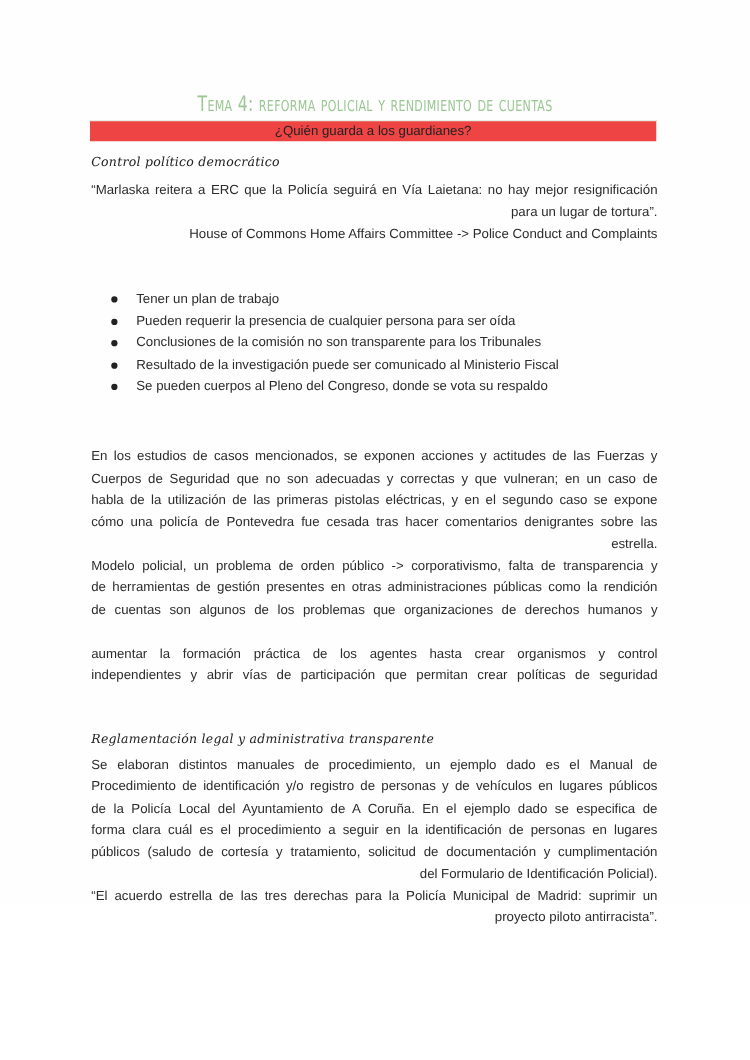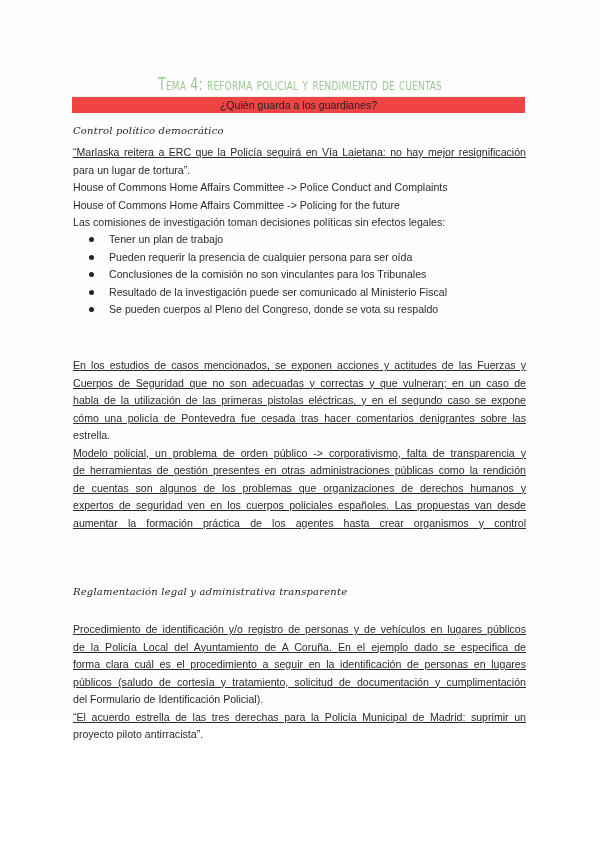--- a/index.html
+++ b/index.html
@@ -9,77 +9,76 @@
   .title { position: absolute; left: 0; width: 600px; top: 74px; text-align: center;
            font-family: "DejaVu Sans Condensed", "DejaVu Sans", sans-serif;
            font-variant: small-caps; font-size: 17px; letter-spacing: 0.3px;
            color: #9bc793; font-weight: normal; transform: scaleX(0.82); transform-origin: center; }
   .banner { position: absolute; left: 72px; top: 96px; width: 453px; height: 16px;
             background: #ef4444; border-top: 1px solid #e6efe3; }
   .banner span { display: block; text-align: center; font-size: 10.6px; line-height: 16px; color: #222; }
   .h2 { position: absolute; left: 73px; font-family: "DejaVu Serif", serif; font-style: italic;
         font-size: 10px; color: #222; letter-spacing: 0.2px; }
   .line { position: absolute; left: 73px; width: 453px; font-size: 10.6px; line-height: 17.4px;
-          white-space: nowrap; color: #2b2b2b; }
-  .just { text-align: justify; text-align-last: justify; text-decoration: underline; }
+          white-space: nowrap; color: #2b2b2b; text-align: right; }
+  .just { text-align: justify; text-align-last: justify; }
   .bullet { position: absolute; left: 89px; font-size: 10.6px; line-height: 17.4px; }
   .bullet .dot { position: absolute; left: 0; top: 6px; width: 5px; height: 5px; border-radius: 50%; background: #222; }
   .bullet .txt { position: absolute; left: 20px; white-space: nowrap; }
 </style>
 </head>
 <body>
 
 <div class="page">
 
   <div class="title">Tema 4: reforma policial y rendimiento de cuentas</div>
 
   <div class="banner">
     <span>¿Quién guarda a los guardianes?</span>
   </div>
 
   <div class="h2" style="top:125px">Control político democrático</div>
   <div class="line just" style="top:144px">“Marlaska reitera a ERC que la Policía seguirá en Vía Laietana: no hay mejor resignificación</div>
   <div class="line" style="top:161.5px">para un lugar de tortura”.</div>
   <div class="line" style="top:179px">House of Commons Home Affairs Committee -&gt; Police Conduct and Complaints</div>
-  <div class="line" style="top:196.5px">House of Commons Home Affairs Committee -&gt; Policing for the future</div>
-  <div class="line" style="top:214px">Las comisiones de investigación toman decisiones políticas sin efectos legales:</div>
 
   <div class="bullet" style="top:231px">
     <span class="dot"></span>
     <span class="txt">Tener un plan de trabajo</span>
   </div>
   <div class="bullet" style="top:248.5px">
     <span class="dot"></span>
     <span class="txt">Pueden requerir la presencia de cualquier persona para ser oída</span>
   </div>
   <div class="bullet" style="top:266px">
     <span class="dot"></span>
-    <span class="txt">Conclusiones de la comisión no son vinculantes para los Tribunales</span>
+    <span class="txt">Conclusiones de la comisión no son transparente para los Tribunales</span>
   </div>
   <div class="bullet" style="top:283.5px">
     <span class="dot"></span>
     <span class="txt">Resultado de la investigación puede ser comunicado al Ministerio Fiscal</span>
   </div>
   <div class="bullet" style="top:301px">
     <span class="dot"></span>
     <span class="txt">Se pueden cuerpos al Pleno del Congreso, donde se vota su respaldo</span>
   </div>
 
   <div class="line just" style="top:357px">En los estudios de casos mencionados, se exponen acciones y actitudes de las Fuerzas y</div>
   <div class="line just" style="top:392px">habla de la utilización de las primeras pistolas eléctricas, y en el segundo caso se expone</div>
   <div class="line just" style="top:374.5px">Cuerpos de Seguridad que no son adecuadas y correctas y que vulneran; en un caso de</div>
   <div class="line just" style="top:409.5px">cómo una policía de Pontevedra fue cesada tras hacer comentarios denigrantes sobre las</div>
   <div class="line" style="top:427px">estrella.</div>
   <div class="line just" style="top:444.5px">Modelo policial, un problema de orden público -&gt; corporativismo, falta de transparencia y</div>
   <div class="line just" style="top:462px">de herramientas de gestión presentes en otras administraciones públicas como la rendición</div>
   <div class="line just" style="top:479.5px">de cuentas son algunos de los problemas que organizaciones de derechos humanos y</div>
-  <div class="line just" style="top:497px">expertos de seguridad ven en los cuerpos policiales españoles. Las propuestas van desde</div>
   <div class="line just" style="top:514.5px">aumentar la formación práctica de los agentes hasta crear organismos y control</div>
+  <div class="line just" style="top:532px">independientes y abrir vías de participación que permitan crear políticas de seguridad</div>
 
   <div class="h2" style="top:586px">Reglamentación legal y administrativa transparente</div>
+  <div class="line just" style="top:603.5px">Se elaboran distintos manuales de procedimiento, un ejemplo dado es el Manual de</div>
   <div class="line just" style="top:621px">Procedimiento de identificación y/o registro de personas y de vehículos en lugares públicos</div>
   <div class="line just" style="top:638.5px">de la Policía Local del Ayuntamiento de A Coruña. En el ejemplo dado se especifica de</div>
   <div class="line just" style="top:656px">forma clara cuál es el procedimiento a seguir en la identificación de personas en lugares</div>
   <div class="line just" style="top:673.5px">públicos (saludo de cortesía y tratamiento, solicitud de documentación y cumplimentación</div>
   <div class="line" style="top:691px">del Formulario de Identificación Policial).</div>
   <div class="line just" style="top:708.5px">“El acuerdo estrella de las tres derechas para la Policía Municipal de Madrid: suprimir un</div>
   <div class="line" style="top:726px">proyecto piloto antirracista”.</div>
 
 </div>
 

